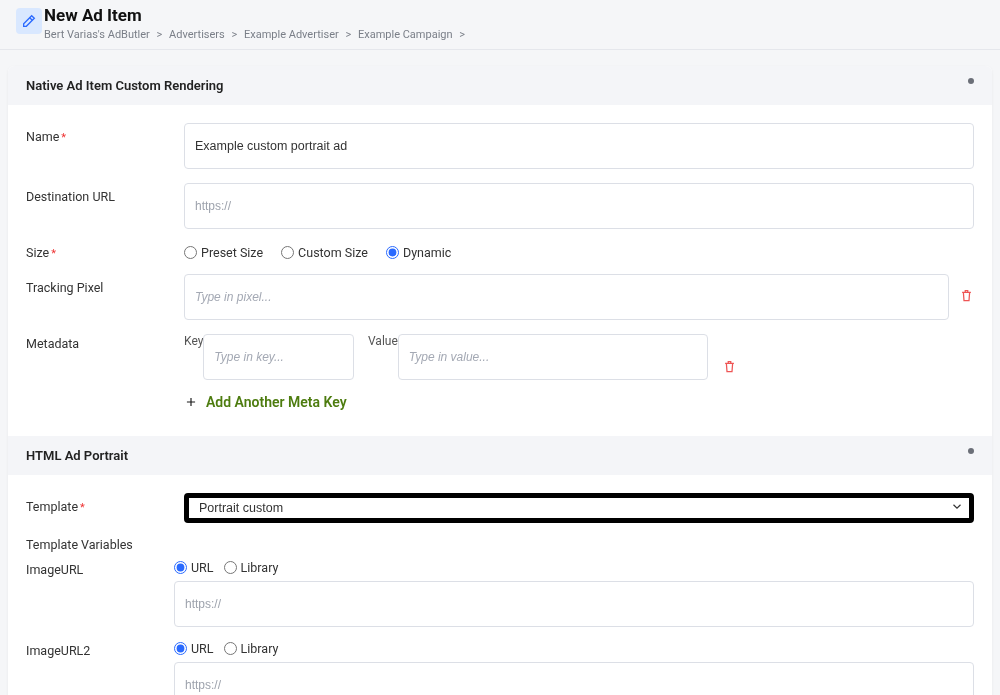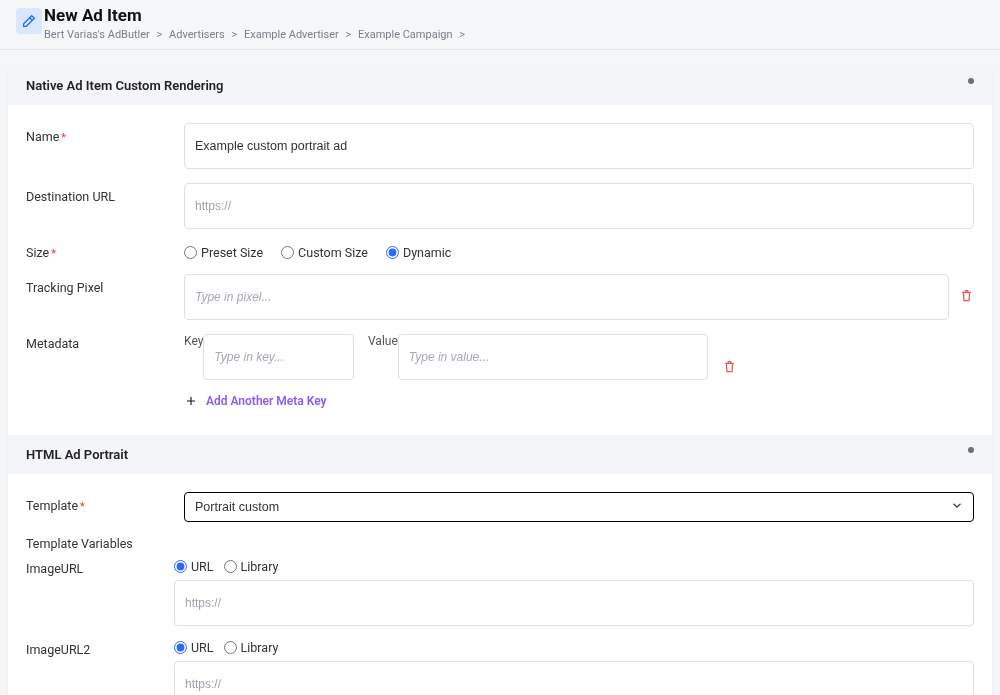--- a/index.html
+++ b/index.html
@@ -116,32 +116,32 @@
   .meta-col { display:flex; flex-direction:row; }
   .meta-col .col-label { font-size:12px; color:#555; margin-bottom:6px; }
   .meta-col.key { width:170px; }
   .meta-col.val { width:340px; }
 
   .add-meta {
     margin-top:14px;
     display:inline-flex;
     align-items:center;
     gap:8px;
-    font-size:12px;
+    font-size:14px;
     font-weight:600;
-    color:#8b5cf6;
+    color:#4d7c0f;
     cursor:pointer;
   }
   .add-meta svg { width:14px; height:14px; stroke:#1a1a1a; }
 
   .select-wrap { position:relative; }
   .select-wrap select {
     width:100%;
     height:30px;
-    border:1px solid #000000;
+    border:5px solid #000000;
     border-radius:4px;
     padding:0 10px;
     font-size:12.5px;
     color:#333;
     background:#fff;
     -webkit-appearance:none; appearance:none;
   }
   .select-chevron {
     position:absolute; right:10px; top:50%; transform:translateY(-50%);
     pointer-events:none;

